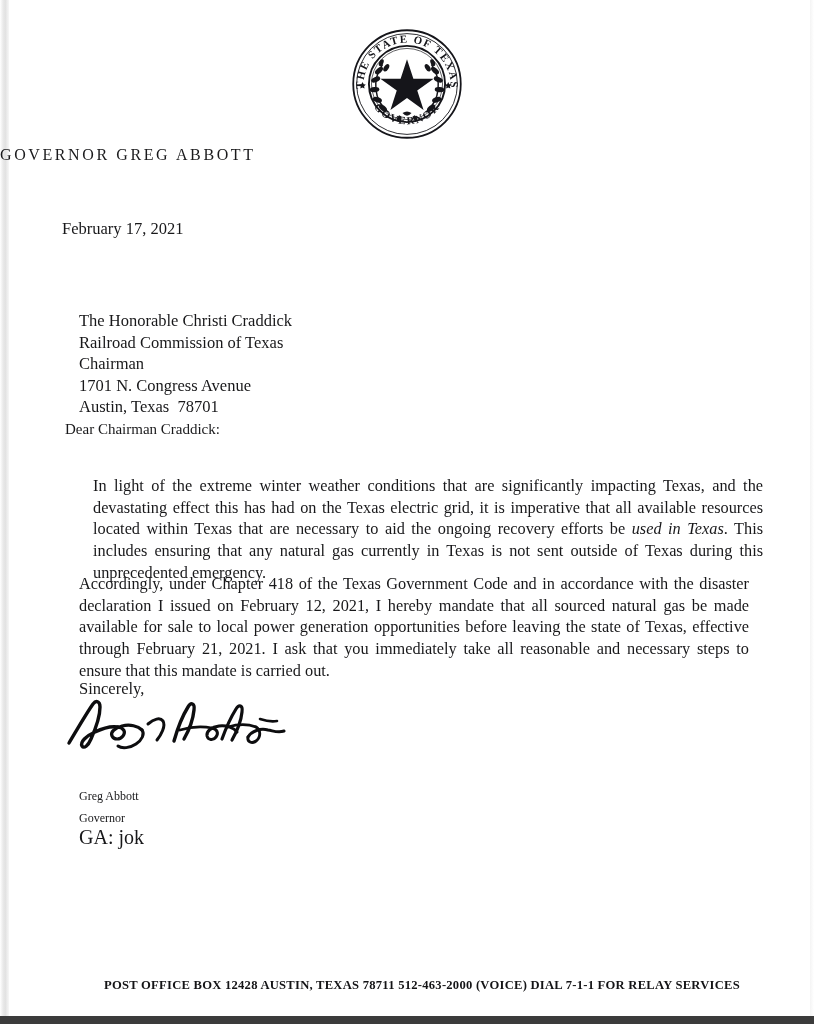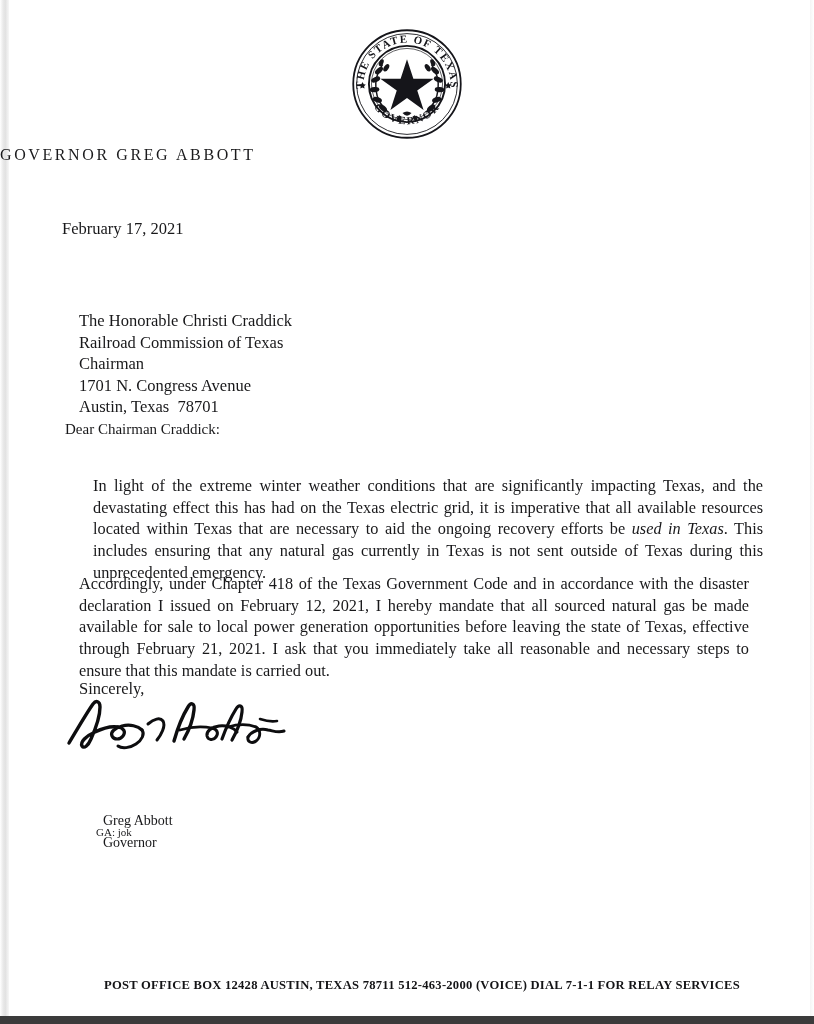--- a/index.html
+++ b/index.html
@@ -109,33 +109,32 @@
   .signature {
     position: absolute;
     top: 697px;
     left: 62px;
     width: 230px;
     height: 58px;
   }
 
   .signer {
     position: absolute;
-    top: 810px;
-    left: 79px;
-    font-size: 14px;
+    top: 786px;
+    left: 79px;
+    font-size: 12px;
     line-height: 21.5px;
-    margin-left: 24px;
   }
   .signer div { white-space: pre; }
 
   .initials {
     position: absolute;
     top: 826px;
-    left: 96px;
-    font-size: 11px;
+    left: 79px;
+    font-size: 20px;
     text-align: center;
   }
 
   
   .footer {
     position: absolute;
     top: 978px;
     left: 0;
     width: 814px;
     text-align: center;

